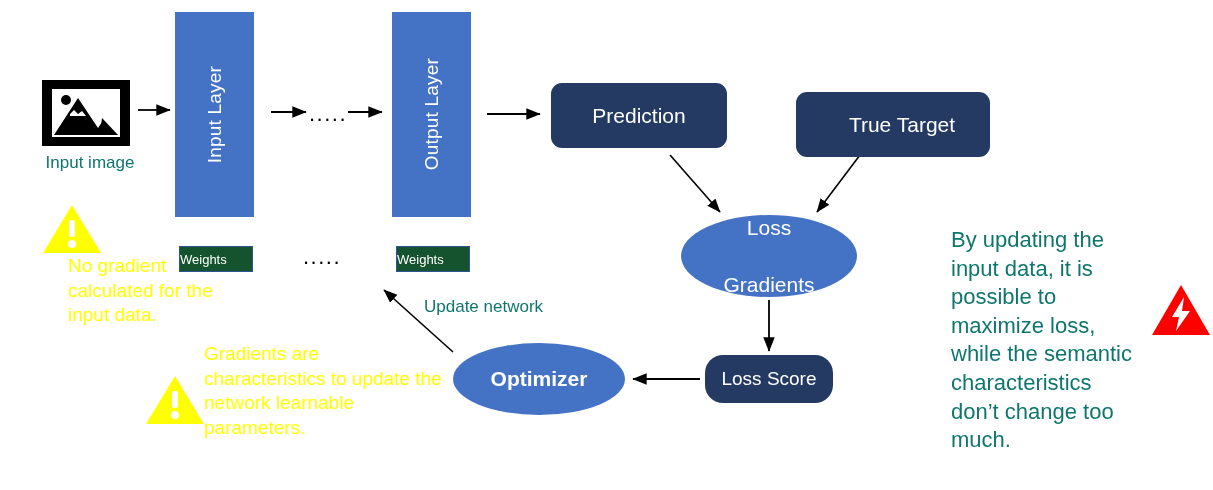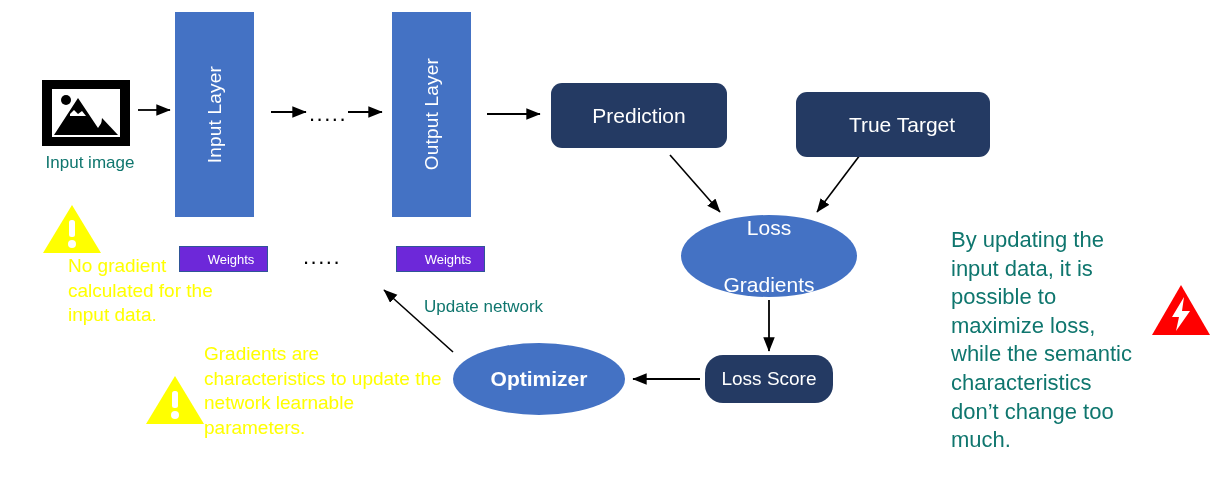--- a/index.html
+++ b/index.html
@@ -30,28 +30,27 @@
     letter-spacing: .2px;
   }
   .layer-bar span {
     writing-mode: vertical-rl;
     transform: rotate(180deg);
     white-space: nowrap;
   }
 
   
   .weights-chip {
-    background: #6d28d9;
+    background: #14532d;
     color: #ffffff;
     font-size: 13px;
     display: flex;
     align-items: center;
-    justify-content: center;
+    justify-content: flex-start;
     border: 1px solid #2F5597;
-    padding-left: 15px;
   }
 
   
   .navy-box {
     background: #243A63;
     color: #ffffff;
     border-radius: 11px;
     display: flex;
     align-items: center;
     justify-content: center;

